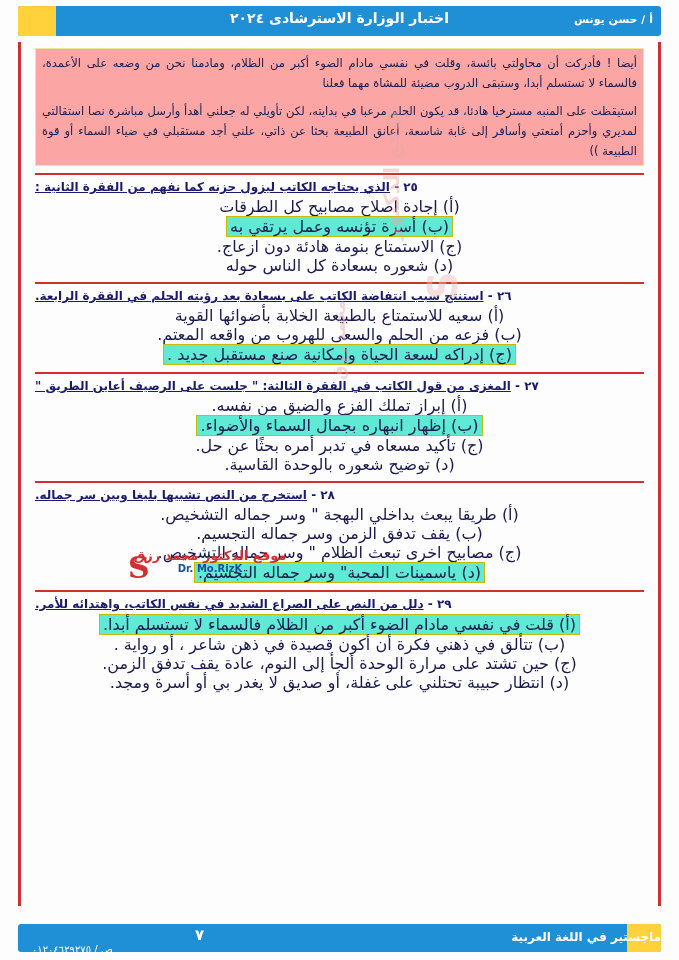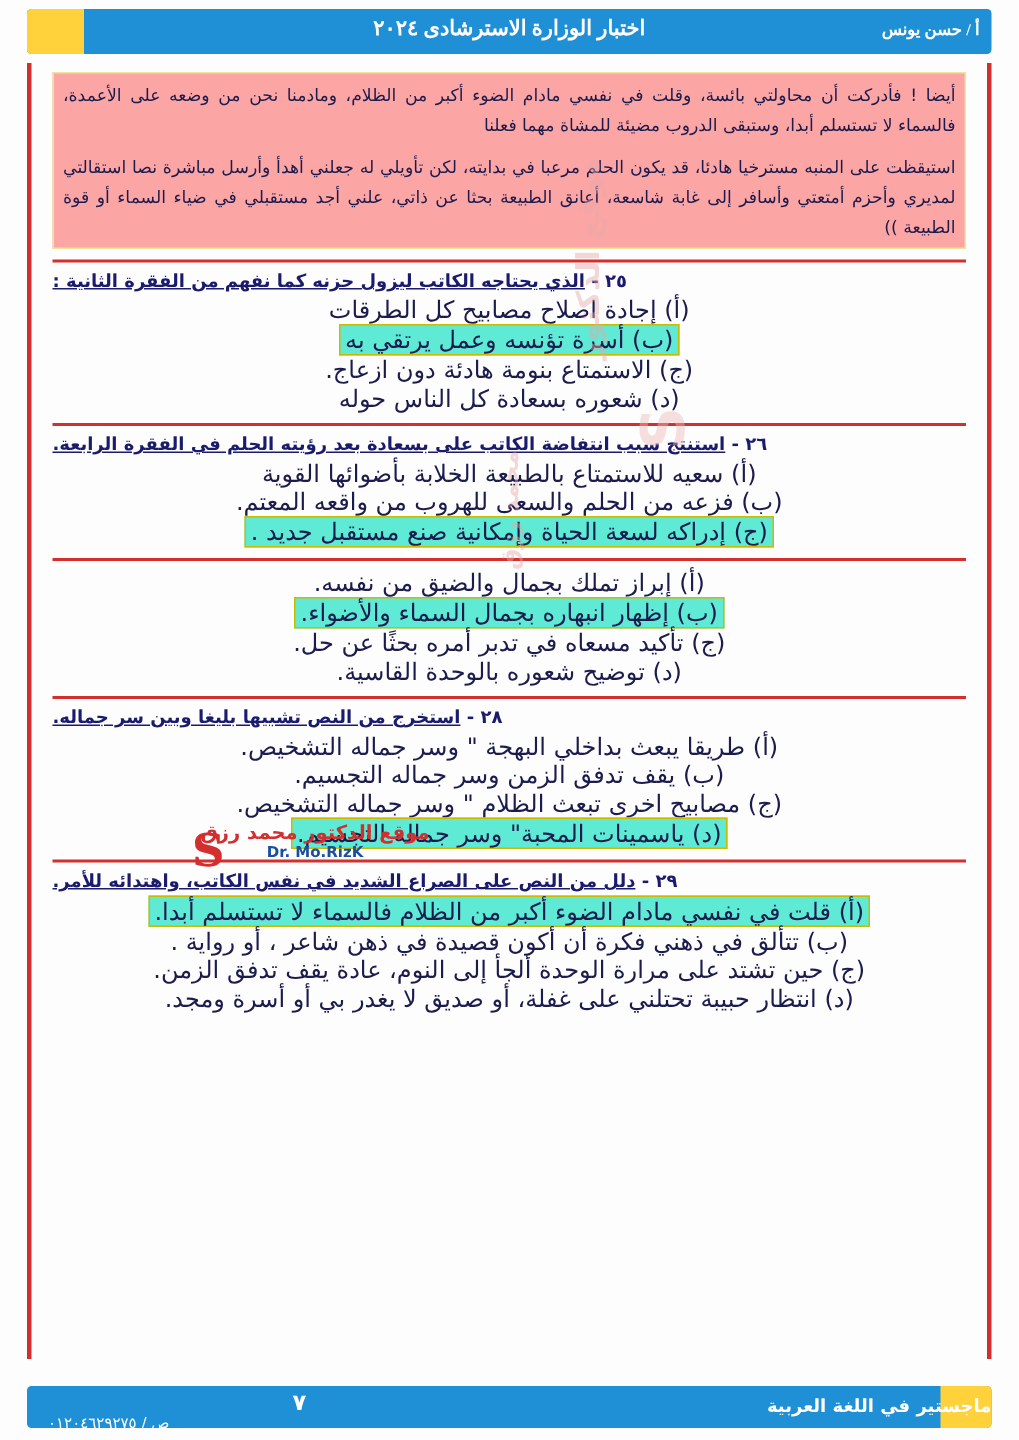--- a/index.html
+++ b/index.html
@@ -12,21 +12,21 @@
     overflow:hidden;
   }
   .page{
     position:relative;
     width:679px;height:960px;
     background:#fdfdfd;
     box-sizing:border-box;
   }
   
   .header{
-    position:absolute;top:6px;left:0;right:0;height:34px;font-family:Liberation Serif, serif;
+    position:absolute;top:6px;left:0;right:0;height:34px;
   }
   .hdr-bar{
     position:absolute;top:0;left:18px;right:18px;height:30px;
     background:#1f8fd6;
     border-radius:3px;
   }
   .hdr-title{
     position:absolute;top:4px;left:0;right:0;
     text-align:center;
     color:#ffffff;
@@ -198,24 +198,29 @@
         </span></div>
         <div class="opt-wrap"><span class="opt-line hl-box">
           <span class="lbl">(ج)</span>
           <span>إدراكه لسعة الحياة وإمكانية صنع مستقبل جديد .</span>
         </span></div>
       </div>
     </div>
 
     <div class="divider"></div>
     <div class="q">
-      <div class="opts">
-        <div class="opt-wrap"><span class="opt-line">
-          <span class="lbl">(أ)</span>
-          <span>إبراز تملك بجمال والضيق من نفسه.</span>
+      <div class="q-head">
+        <span>٢٧</span>
+        <span>-</span>
+        <span class="u">المغزى من قول الكاتب في الفقرة الثالثة: " جلست على الرصيف أعاين الطريق "</span>
+      </div>
+      <div class="opts">
+        <div class="opt-wrap"><span class="opt-line">
+          <span class="lbl">(أ)</span>
+          <span>إبراز تملك الفزع والضيق من نفسه.</span>
         </span></div>
         <div class="opt-wrap"><span class="opt-line hl-box">
           <span class="lbl">(ب)</span>
           <span>إظهار انبهاره بجمال السماء والأضواء.</span>
         </span></div>
         <div class="opt-wrap"><span class="opt-line">
           <span class="lbl">(ج)</span>
           <span>تأكيد مسعاه في تدبر أمره بحثًا عن حل.</span>
         </span></div>
         <div class="opt-wrap"><span class="opt-line">

